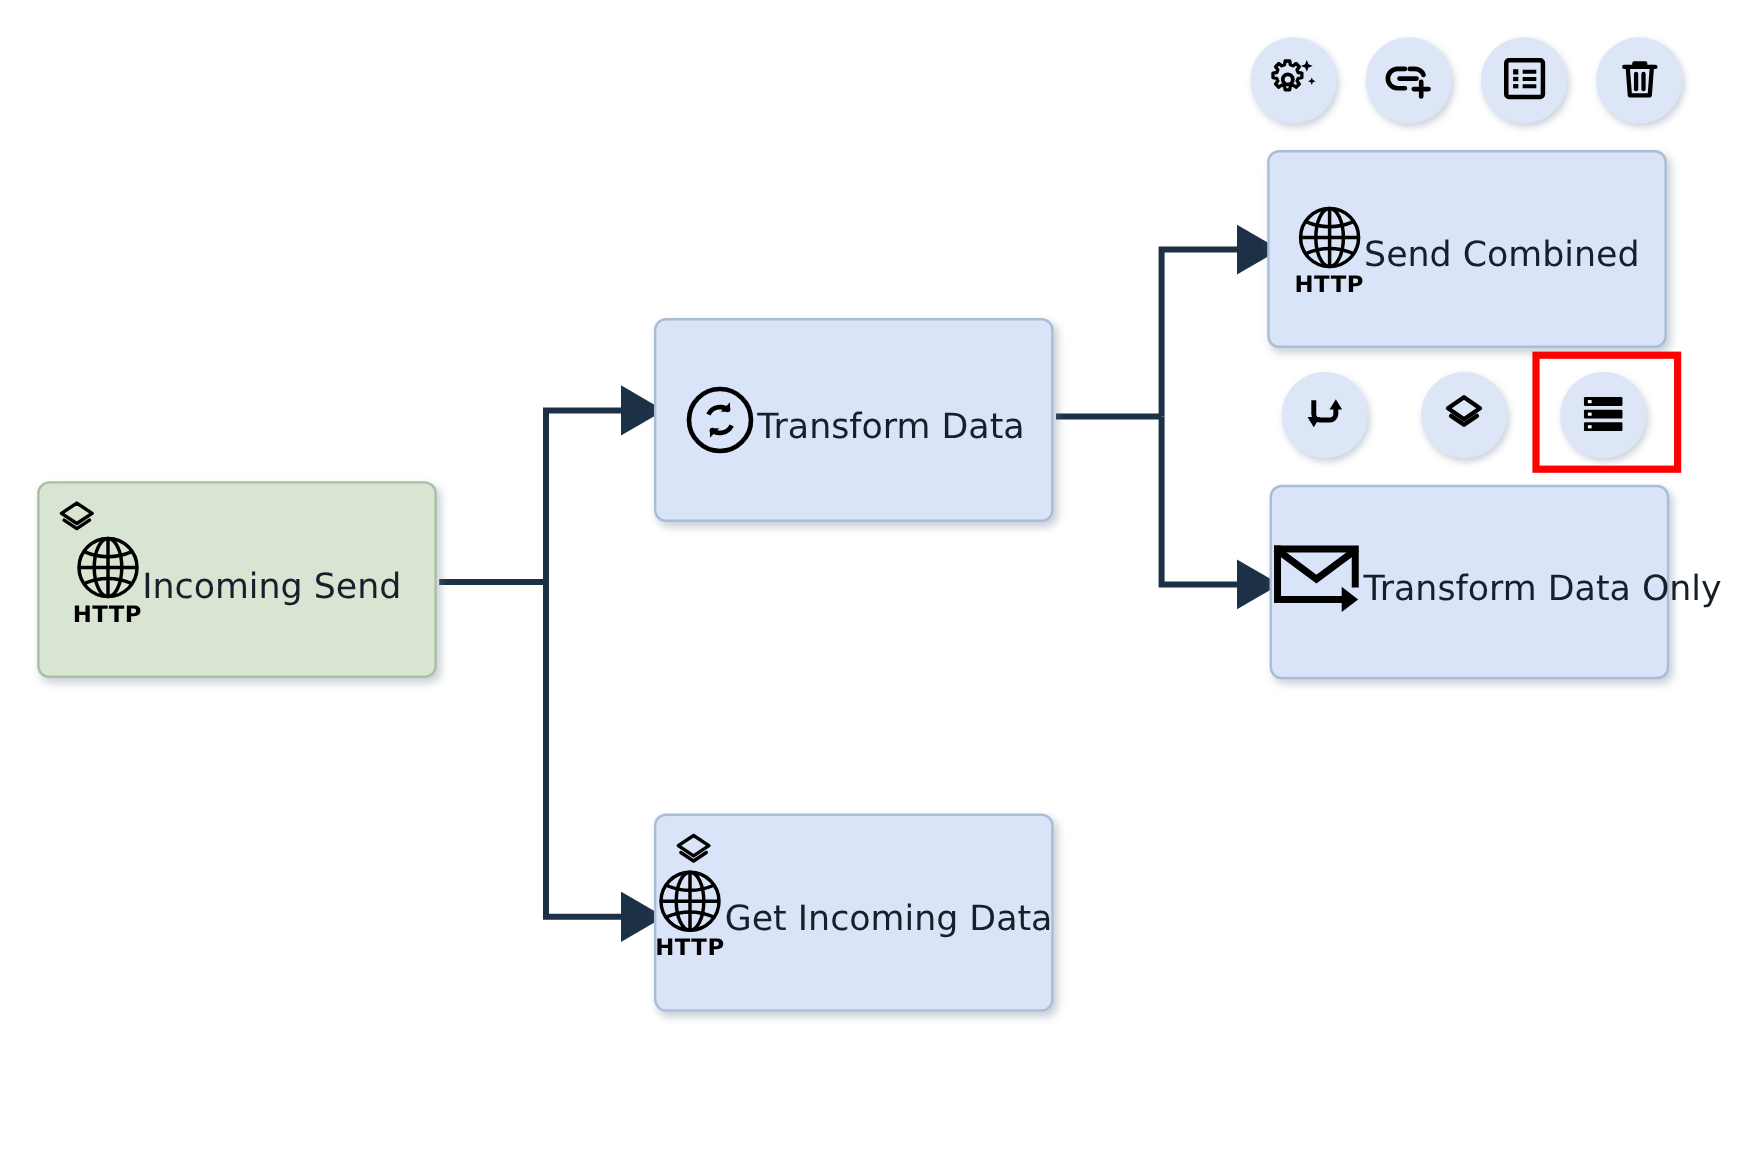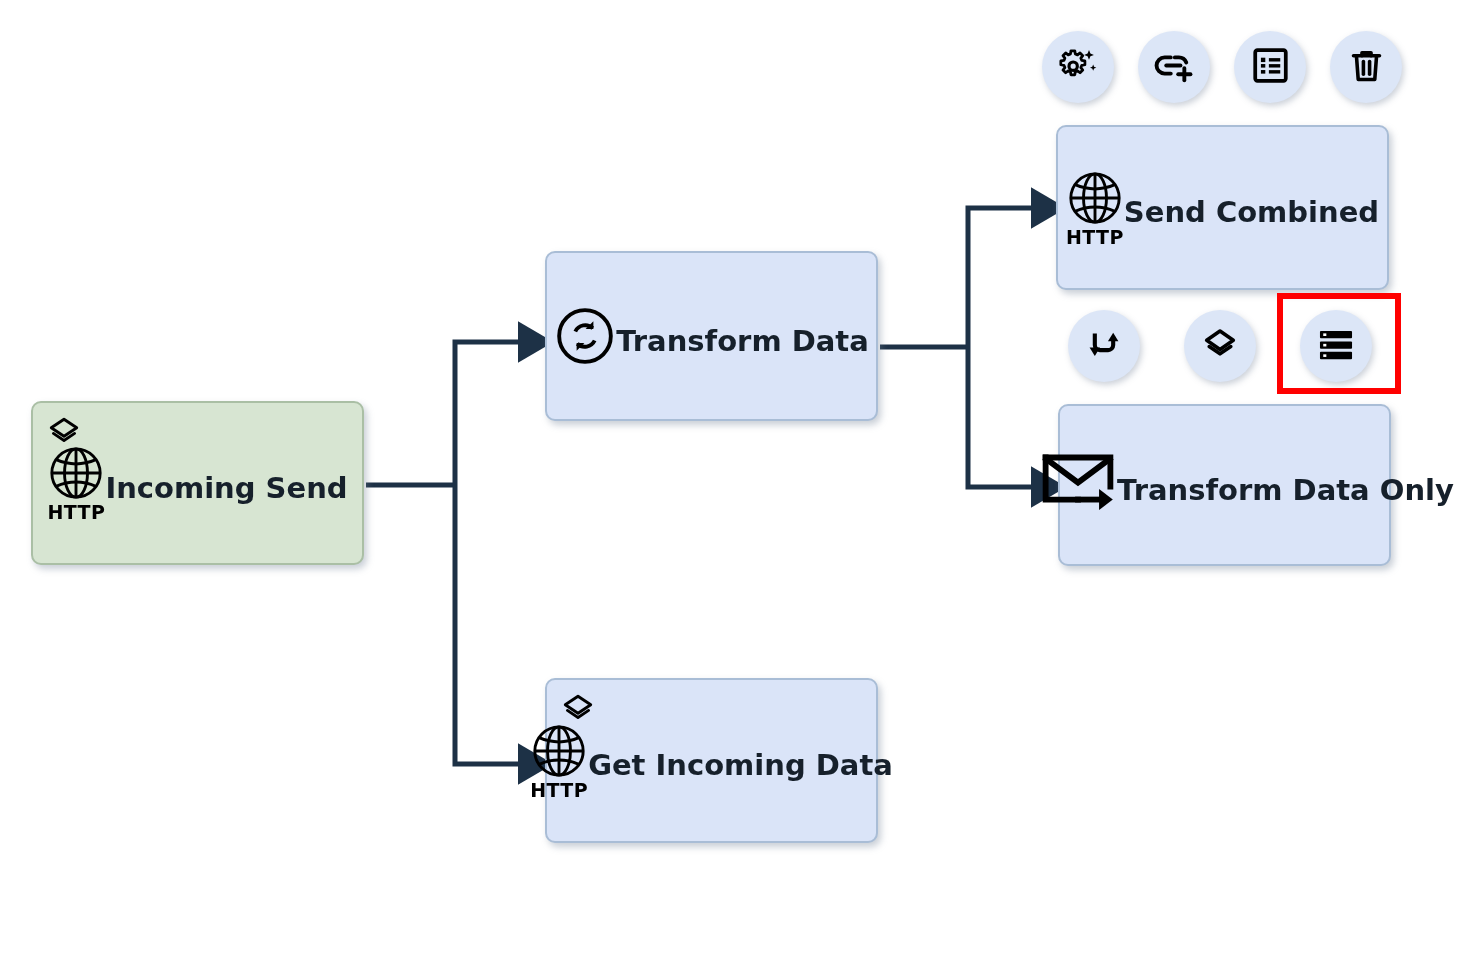--- a/index.html
+++ b/index.html
@@ -52,21 +52,21 @@
   .http-label {
     font-size: 19px;
     font-weight: 700;
     color: #000000;
     letter-spacing: 0.4px;
     margin-top: 1px;
     font-family: "DejaVu Sans", "Liberation Sans", sans-serif;
   }
   .node-title {
     font-size: 29px;
-    font-weight: 700;
+    font-weight: 400;
     color: #16202b;
     margin-top: 9px;
     text-align: center;
     white-space: nowrap;
   }
   .corner-badge {
     position: absolute;
     left: 14px;
     top: 12px;
     width: 34px;
@@ -143,21 +143,21 @@
         <line x1="4" y1="24" x2="44" y2="24"></line>
         <path d="M7.5 13 Q24 20 40.5 13"></path>
         <path d="M7.5 35 Q24 28 40.5 35"></path>
         <line x1="24" y1="4" x2="24" y2="44"></line>
       </svg>
       <span class="http-label">HTTP</span>
     </span>
     <div class="node-title">Incoming Send</div>
   </div>
 
-  <div class="node" style="left:545px; top:251px; width:333px; height:170px;">
+  <div class="node" style="left:545px; top:265px; width:333px; height:170px;">
     <span class="node-icon">
       <svg viewBox="0 0 48 48" width="62" height="62" fill="none" stroke="#000" stroke-width="3">
         <circle cx="24" cy="24" r="20"></circle>
         <path d="M30 18 A8.5 8.5 0 0 0 16.5 20.5" stroke-width="3"></path>
         <path d="M18 30 A8.5 8.5 0 0 0 31.5 27.5" stroke-width="3"></path>
         <path d="M30.5 12.5 L30.5 18.6 L24.5 18.6 Z" fill="#000" stroke="none"></path>
         <path d="M17.5 35.5 L17.5 29.4 L23.5 29.4 Z" fill="#000" stroke="none"></path>
       </svg>
     </span>
     <div class="node-title">Transform Data</div>

